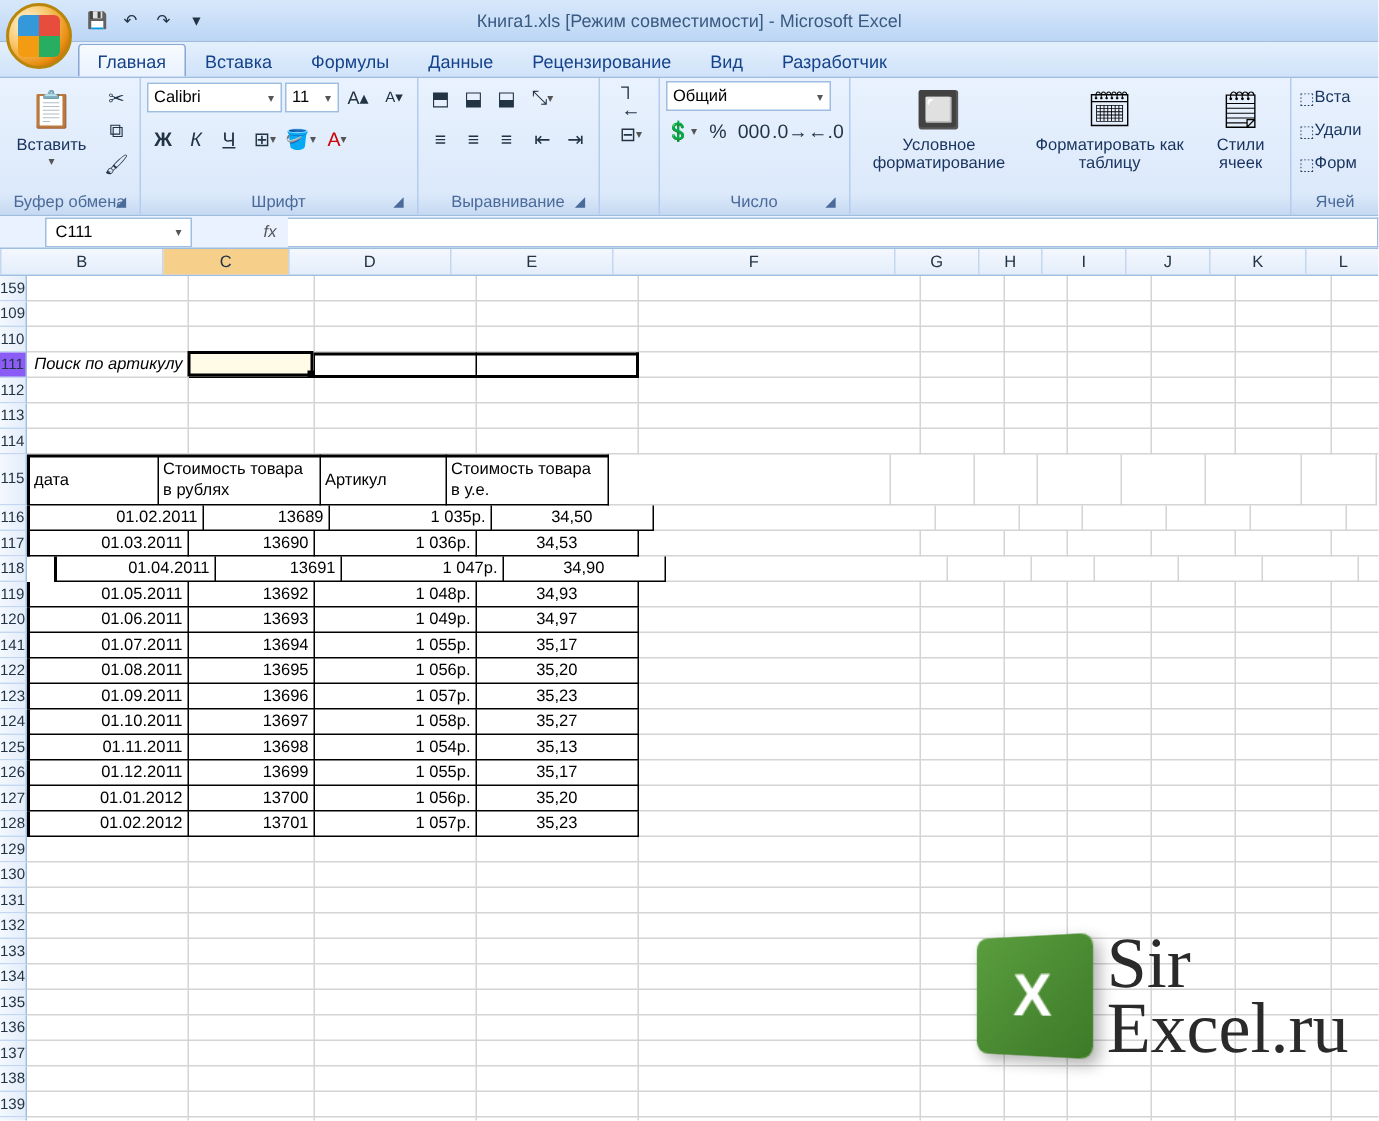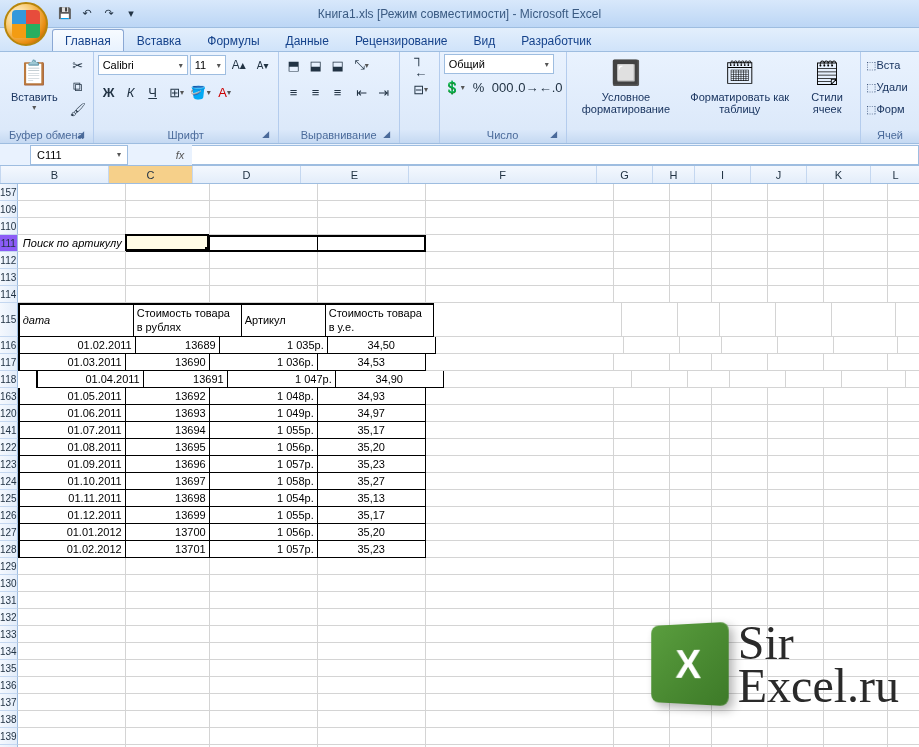--- a/index.html
+++ b/index.html
@@ -249,32 +249,32 @@
       <div class="col-h" style="width: 42px;">H</div>
       <div class="col-h" style="width: 56px;">I</div>
       <div class="col-h" style="width: 56px;">J</div>
       <div class="col-h" style="width: 64px;">K</div>
       <div class="col-h" style="width: 50px;">L</div>
     </div>
 </div>
 
 <div class="grid">
   <div class="row-headers" id="rowh">
-      <div class="row-h">157</div>
+      <div class="row-h">159</div>
       <div class="row-h">109</div>
       <div class="row-h">110</div>
       <div class="row-h sel">111</div>
       <div class="row-h">112</div>
       <div class="row-h">113</div>
       <div class="row-h">114</div>
       <div class="row-h" style="height: 34px;">115</div>
       <div class="row-h">116</div>
       <div class="row-h">117</div>
       <div class="row-h">118</div>
-      <div class="row-h">163</div>
+      <div class="row-h">119</div>
       <div class="row-h">120</div>
       <div class="row-h">141</div>
       <div class="row-h">122</div>
       <div class="row-h">123</div>
       <div class="row-h">124</div>
       <div class="row-h">125</div>
       <div class="row-h">126</div>
       <div class="row-h">127</div>
       <div class="row-h">128</div>
       <div class="row-h">129</div>
@@ -376,21 +376,21 @@
         <div class="cell" style="width: 108px;"></div>
         <div class="cell" style="width: 188px;"></div>
         <div class="cell" style="width: 56px;"></div>
         <div class="cell" style="width: 42px;"></div>
         <div class="cell" style="width: 56px;"></div>
         <div class="cell" style="width: 56px;"></div>
         <div class="cell" style="width: 64px;"></div>
         <div class="cell" style="width: 50px;"></div>
       </div>
       <div class="row" style="height: 34px;">
-        <div class="cell tbl-cell tbl-border-t tbl-border-l" style="width: 116px; white-space: normal; line-height: 1.2; font-style: italic;">дата</div>
+        <div class="cell tbl-cell tbl-border-t tbl-border-l" style="width: 88px; white-space: normal; line-height: 1.2;">дата</div>
         <div class="cell r tbl-cell tbl-border-t" style="width: 108px; white-space: normal; line-height: 1.2;">Стоимость товара в рублях</div>
         <div class="cell tbl-cell tbl-border-t" style="width: 84px; white-space: normal; line-height: 1.2;">Артикул</div>
         <div class="cell r tbl-cell tbl-border-t tbl-border-r" style="width: 108px; white-space: normal; line-height: 1.2;">Стоимость товара в у.е.</div>
         <div class="cell" style="width: 188px;"></div>
         <div class="cell" style="width: 56px;"></div>
         <div class="cell" style="width: 42px;"></div>
         <div class="cell" style="width: 56px;"></div>
         <div class="cell" style="width: 56px;"></div>
         <div class="cell" style="width: 64px;"></div>
         <div class="cell" style="width: 50px;"></div>

